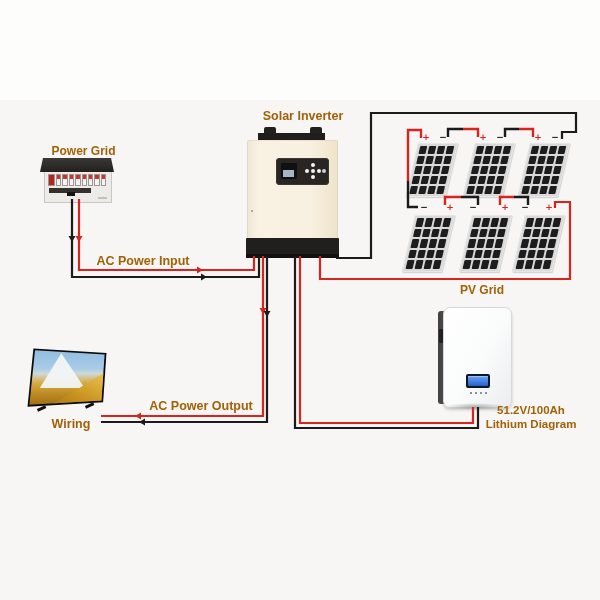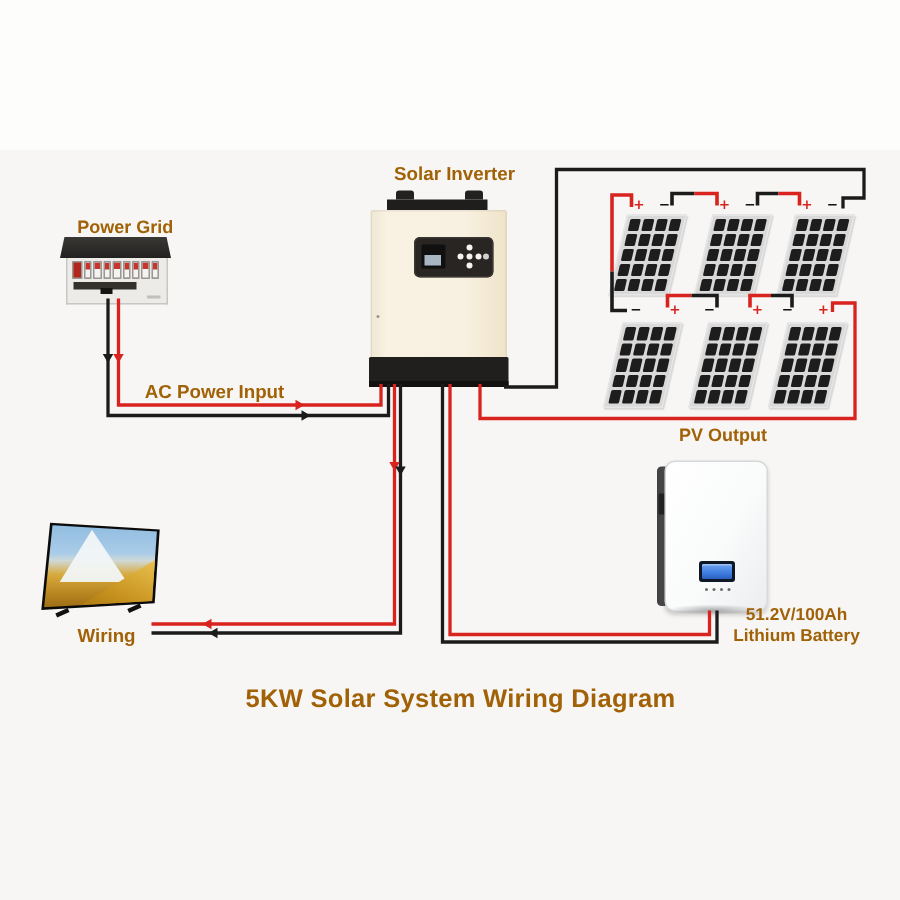--- a/index.html
+++ b/index.html
@@ -277,52 +277,52 @@
   <span class="term pos" style="left:538px;top:132px;">+</span>
   <span class="term neg" style="left:555px;top:132px;">−</span>
 
   <span class="term neg" style="left:424px;top:202px;">−</span>
   <span class="term pos" style="left:450px;top:202px;">+</span>
   <span class="term neg" style="left:473px;top:202px;">−</span>
   <span class="term pos" style="left:505px;top:202px;">+</span>
   <span class="term neg" style="left:525px;top:202px;">−</span>
   <span class="term pos" style="left:549px;top:202px;">+</span>
 
-  <div class="label lbl-12" style="left:482px;top:283px;">PV Output</div>
+  <div class="label lbl-12" style="left:482px;top:283px;">PV Grid</div>
 
   <div class="bat-side"></div>
   <div class="bat-slot"></div>
   <div class="bat-face">
     <div class="bat-screen">
         <div class="bat-screen-in"></div>
       </div>
     <div class="bat-btn" style="left:26px;"></div>
     <div class="bat-btn" style="left:31px;"></div>
     <div class="bat-btn" style="left:36px;"></div>
     <div class="bat-btn" style="left:41px;"></div>
   </div>
   <div class="bat-shadow"></div>
   <div class="label lbl-115" style="left:531px;top:404px;text-align:center;">
     <span style="display:block;">51.2V/100Ah</span>
-    <span style="display:block;">Lithium Battery</span>
+    <span style="display:block;">Lithium Diagram</span>
   </div>
 
   <div class="tv">
     <div class="tv-screen">
       <div class="tv-mountain"></div>
       <div class="tv-dune"></div>
     </div>
   </div>
   <div class="tv-foot foot-l"></div>
   <div class="tv-foot foot-r"></div>
   <div class="label lbl-125" style="left:71px;top:417px;">Wiring</div>
 
   <div class="label lbl-125" style="left:143px;top:254px;">AC Power Input</div>
-
-  <div class="label title" style="left:307px;top:456px;">5KW Solar System Wiring Diagram</div>
+  <div class="label lbl-125" style="left:201px;top:399px;">AC Power Output</div>
+
 
   <svg class="wires" viewBox="0 0 600 600">
 
     <polyline class="w-black" points="72,199 72,277 259,277 259,256"></polyline>
     <polyline class="w-red" points="79,199 79,270 254,270 254,256"></polyline>
     <path class="ar-black" d="M68.5,236 L75.5,236 L72,242 Z"></path>
     <path class="ar-red" d="M75.5,236 L82.5,236 L79,242 Z"></path>
     <path class="ar-red" d="M197,266.5 L197,273.5 L203,270 Z"></path>
     <path class="ar-black" d="M201,273.5 L201,280.5 L207,277 Z"></path>
 

